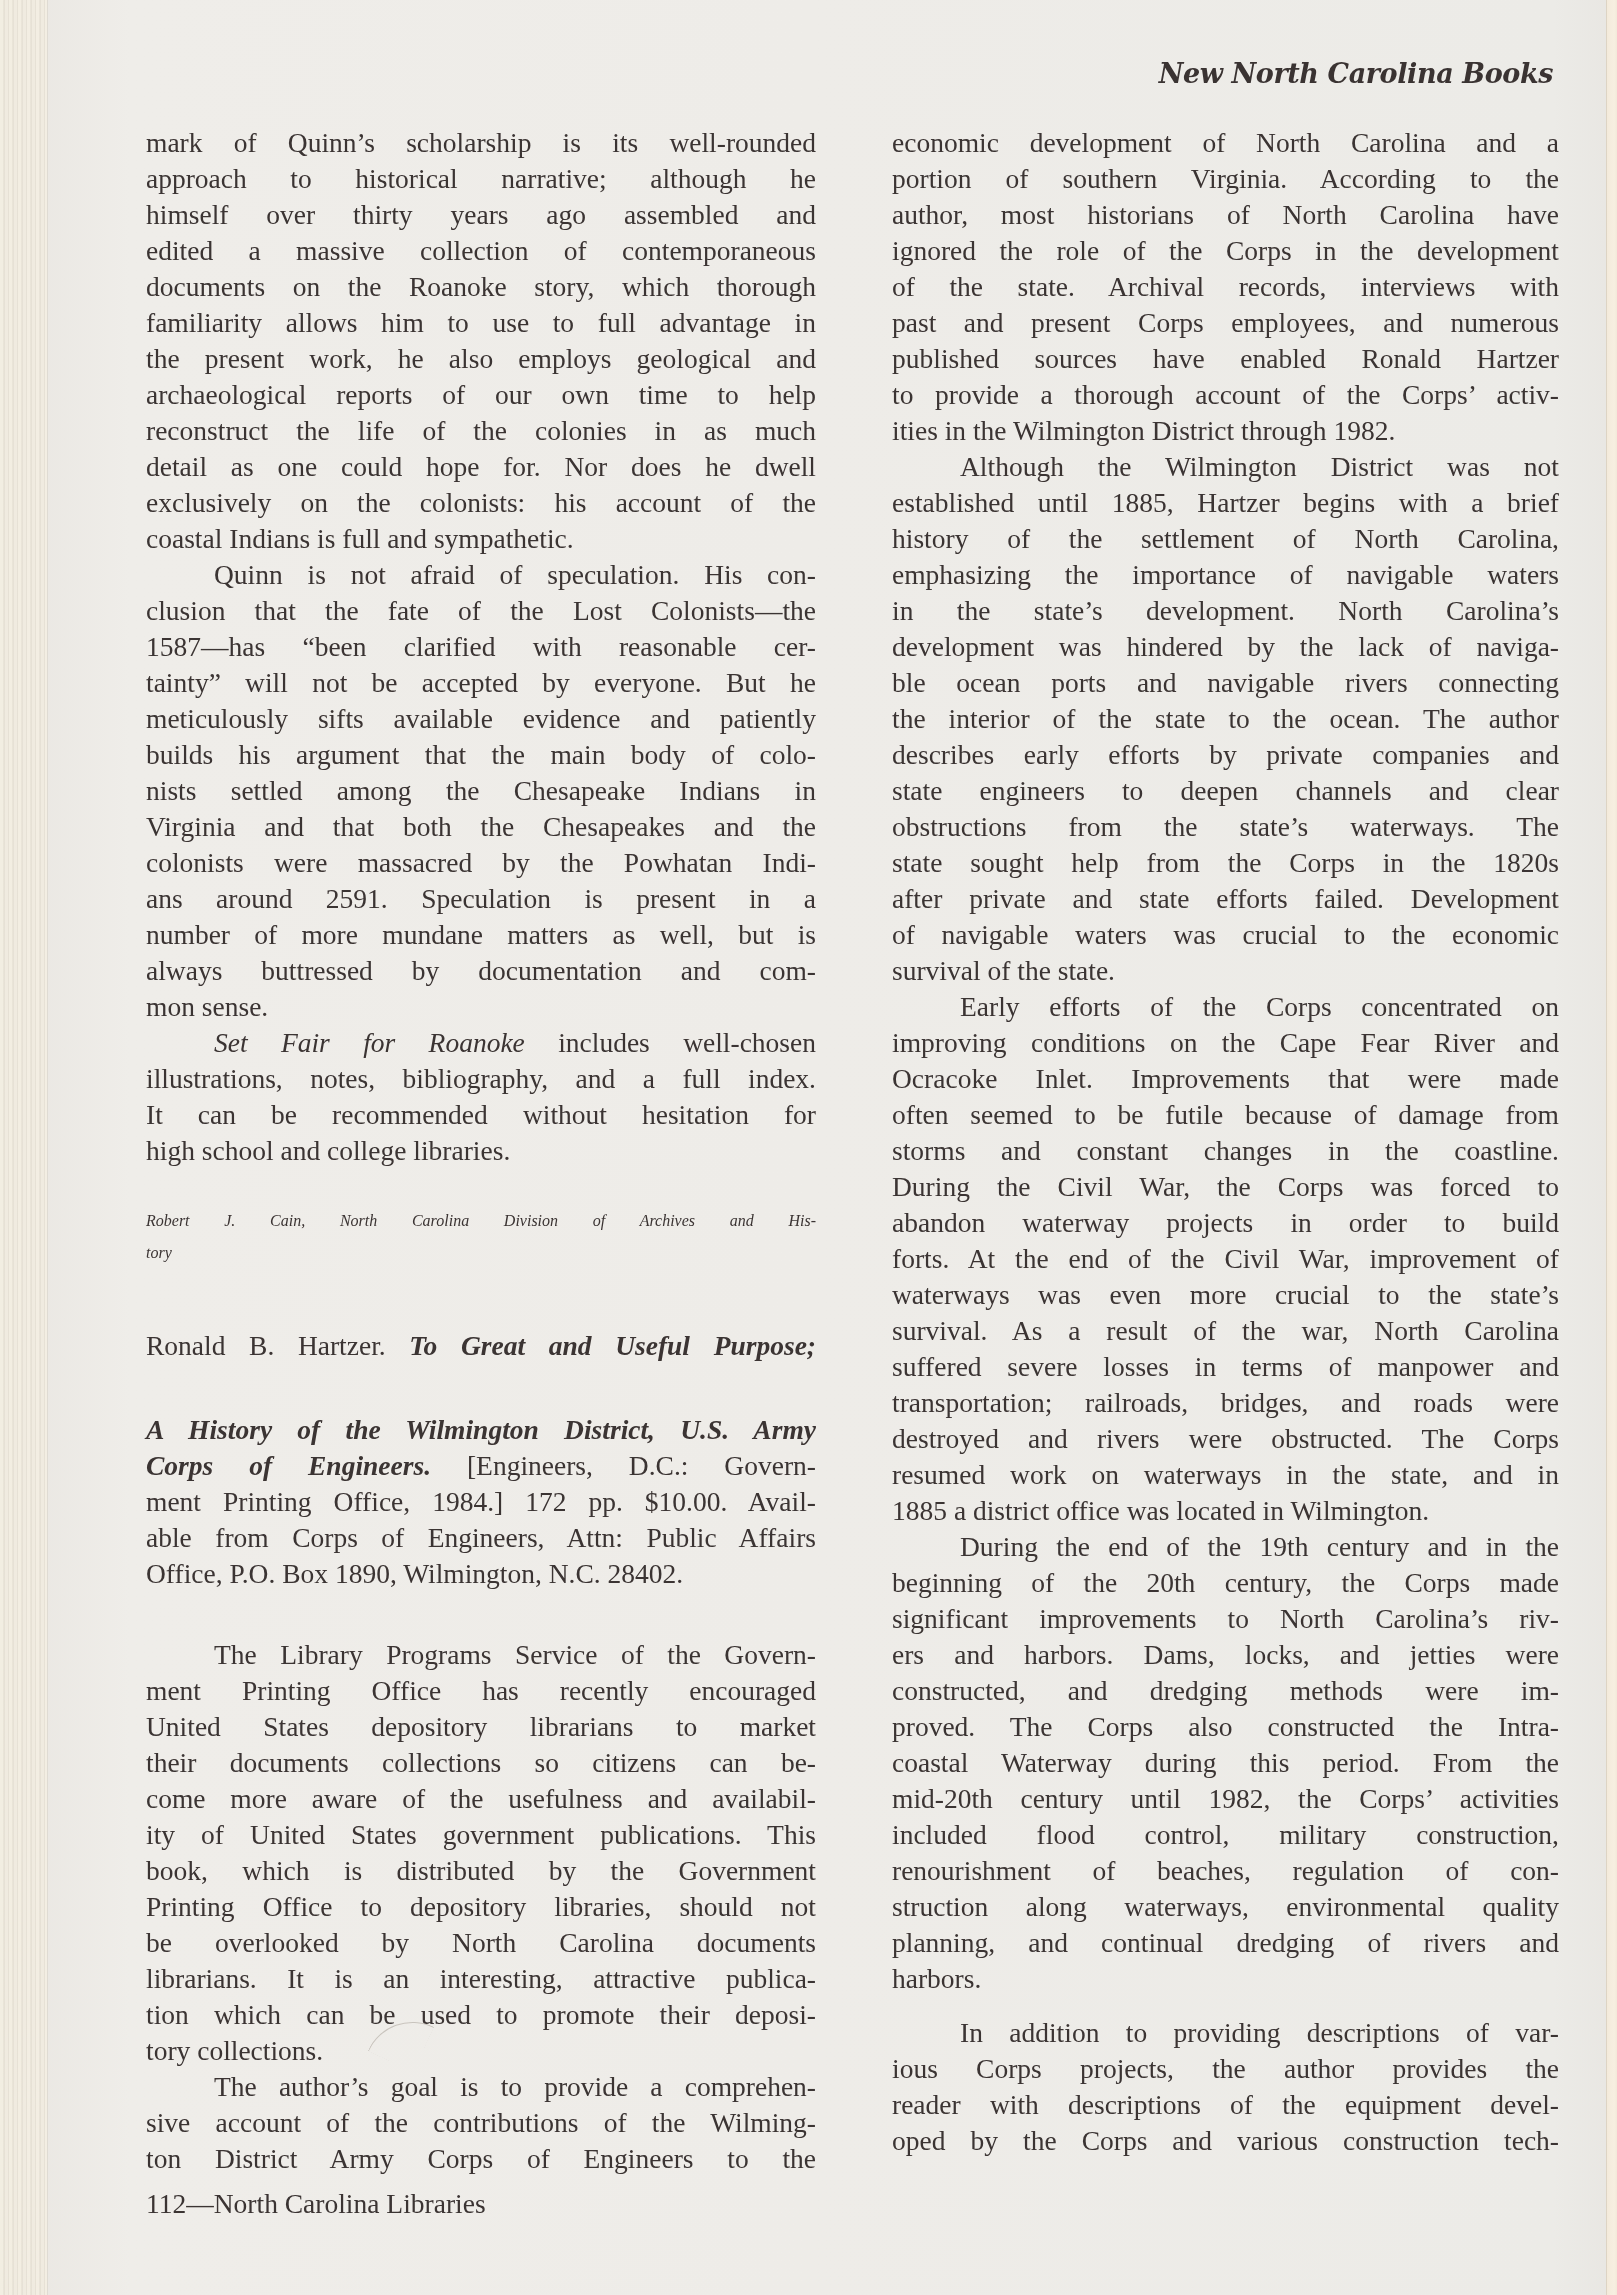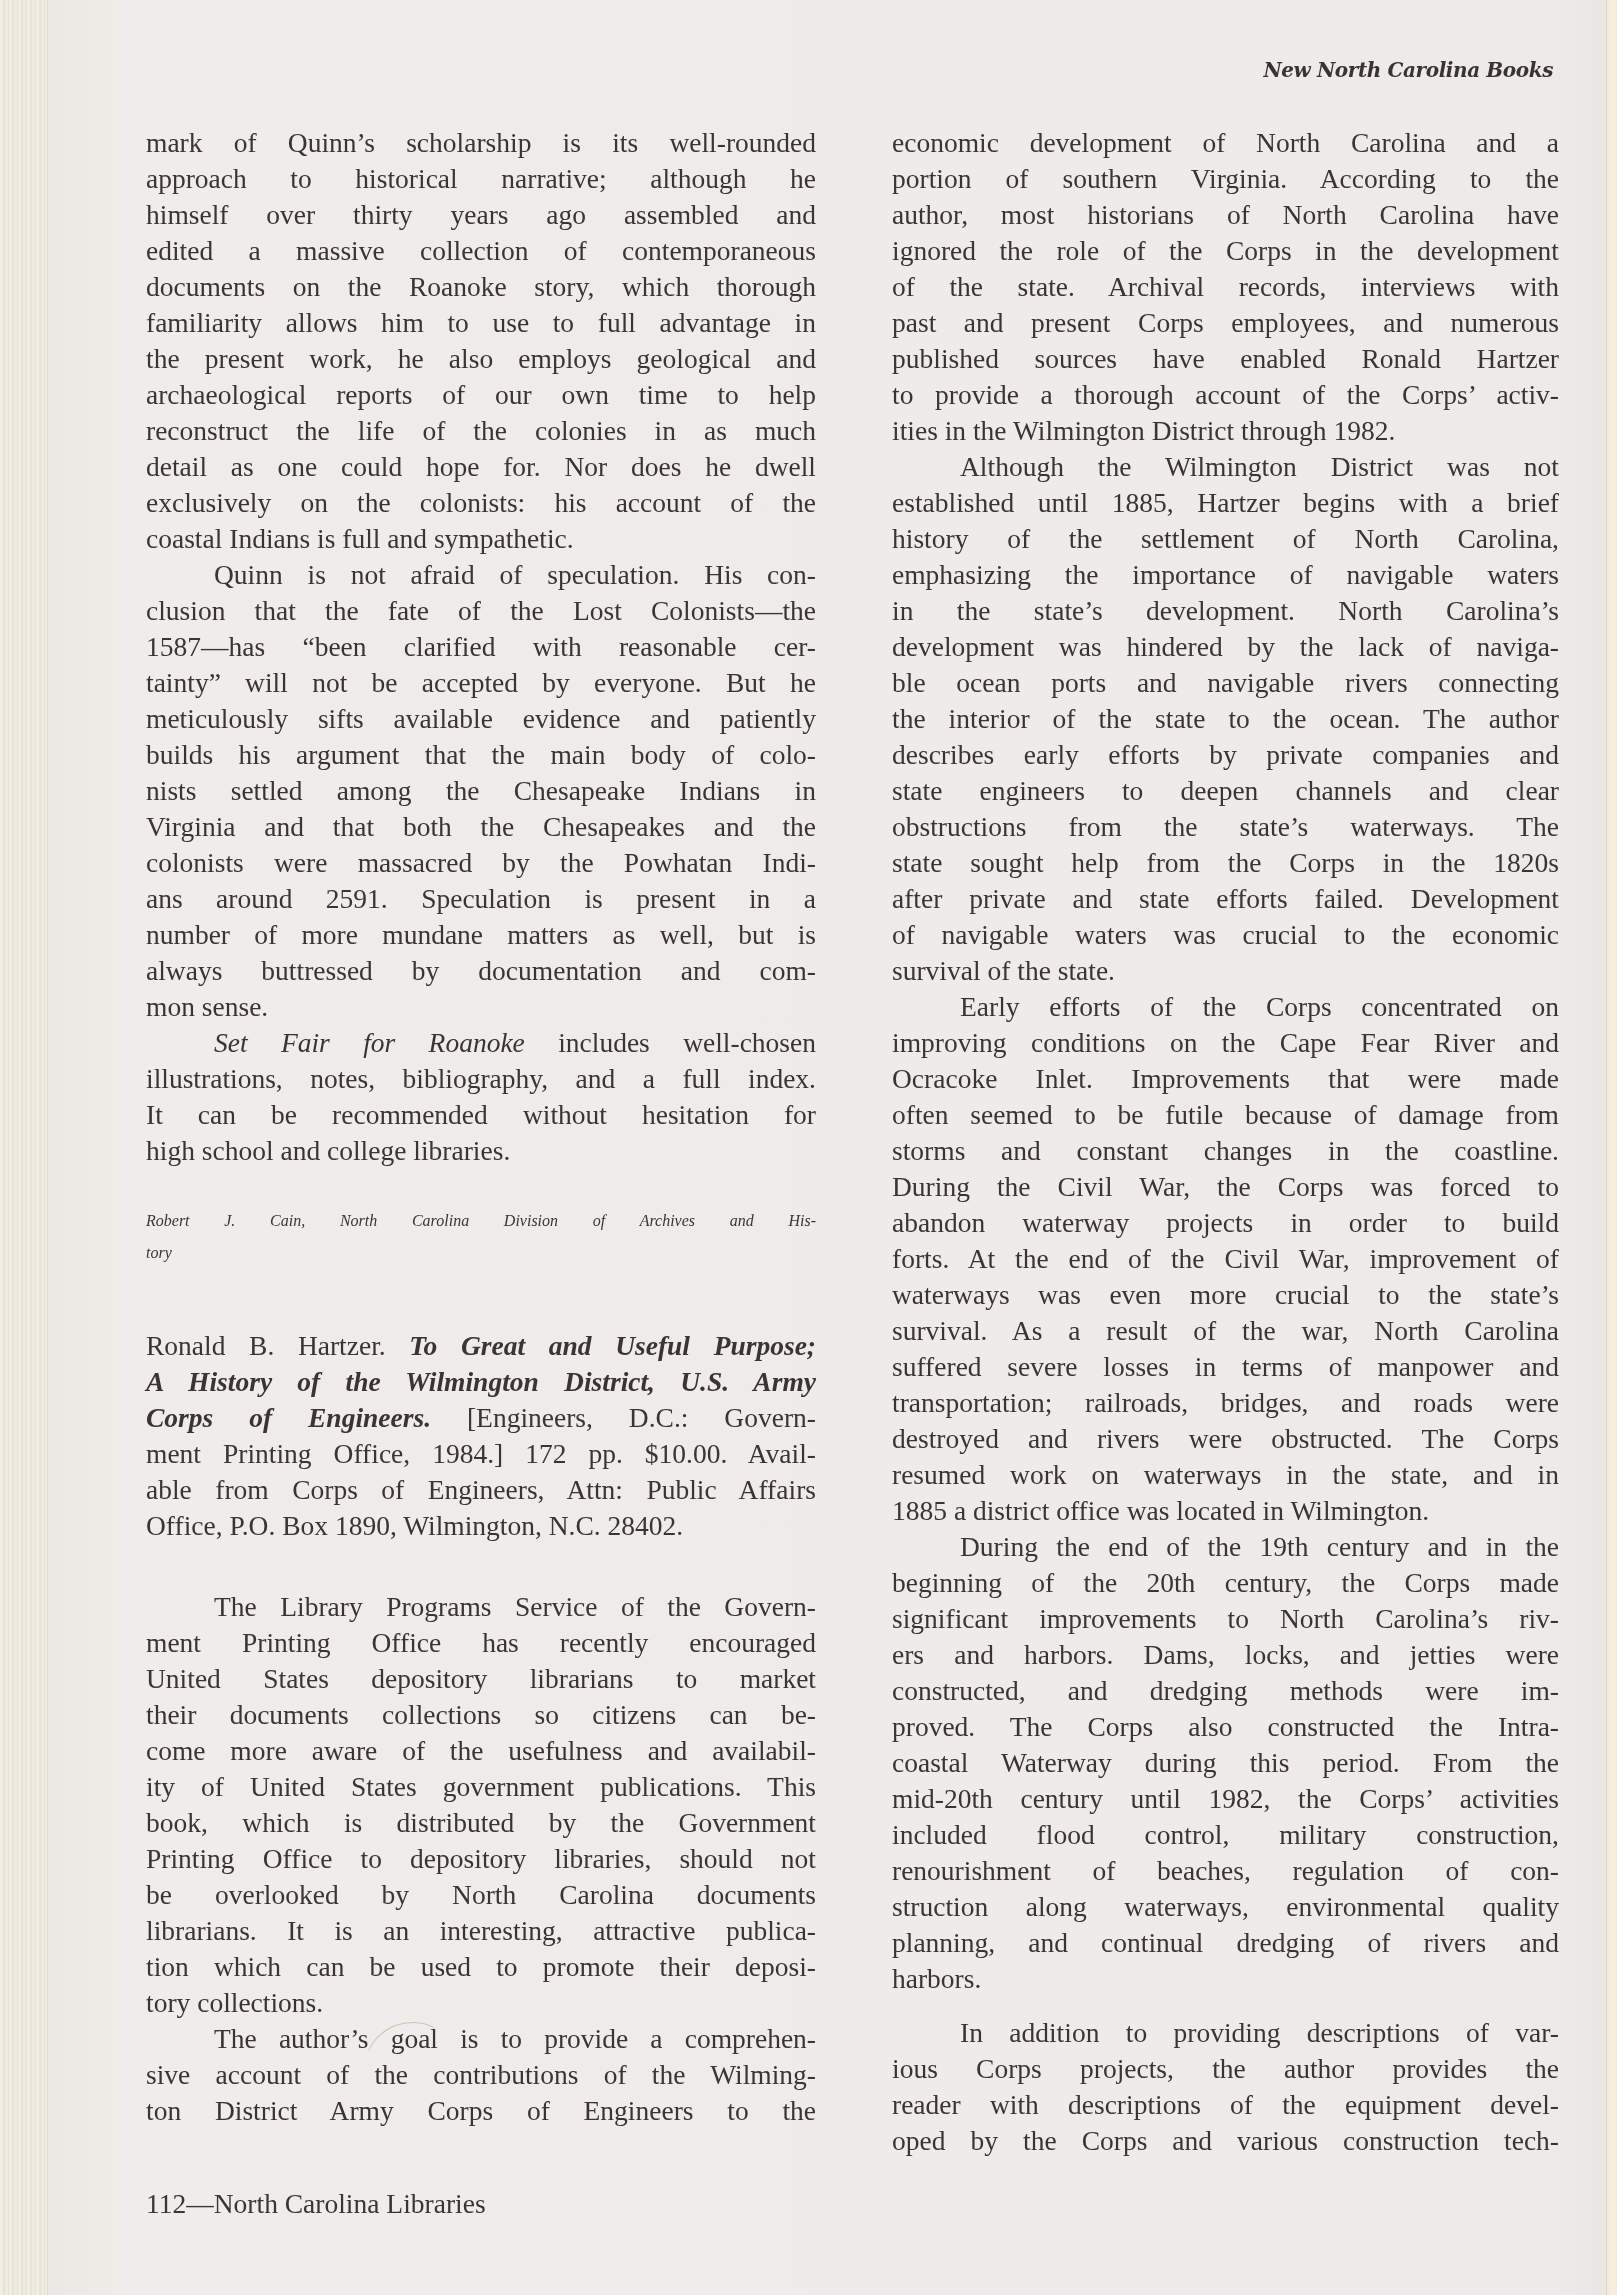--- a/index.html
+++ b/index.html
@@ -25,36 +25,36 @@
     }
     .right-strip {
       position: absolute; left: 1606px; top: 0; width: 12px; height: 2295px;
       background: linear-gradient(90deg, #f3eadb 0%, #f7efe1 60%, #efe5d4 100%);
       border-left: 0.8px solid #ddd4c4;
     }
     .running-head {
       position: absolute; right: 65px; top: 58px;
       font-family: "DejaVu Serif", "Liberation Serif", serif;
       font-weight: bold; font-style: italic;
-      font-size: 20px; letter-spacing: -0.4px; color: #3a3332;
+      font-size: 27px; letter-spacing: -0.4px; color: #3a3332;
     }
     .col { position: absolute; top: 125px; }
     .col.left { left: 146px; width: 670px; }
     .col.right { left: 892px; width: 667px; }
     .line {
       height: 36px; line-height: 36px; font-size: 27.5px;
       white-space: nowrap; overflow: visible;
       text-align: justify; text-align-last: justify;
     }
     .line.last { text-align-last: left; font-family: Liberation Serif, serif; }
     .line.indent { padding-left: 68px; }
     .gap { height: 36px; }
     .gap-half { height: 18px; }
     .byline .line { font-style: italic; font-size: 16px; }
-    .bi { font-weight: bold; font-style: italic; }
+    .bi { font-weight: bold; font-style: italic; margin-top: 48px; }
     .it { font-style: italic; }
     .footer {
       position: absolute; left: 146px; top: 2188px;
       font-size: 27.5px; color: #3b3433;
     }
     .pen-mark {
       position: absolute; left: 376px; top: 2014px; width: 49px; height: 49px;
       border-left: 0.8px solid #b9b3ab; border-top: 0.8px solid #b9b3ab;
       border-radius: 49px 0 0 0; transform: rotate(25deg); opacity: 0.7;
     }

